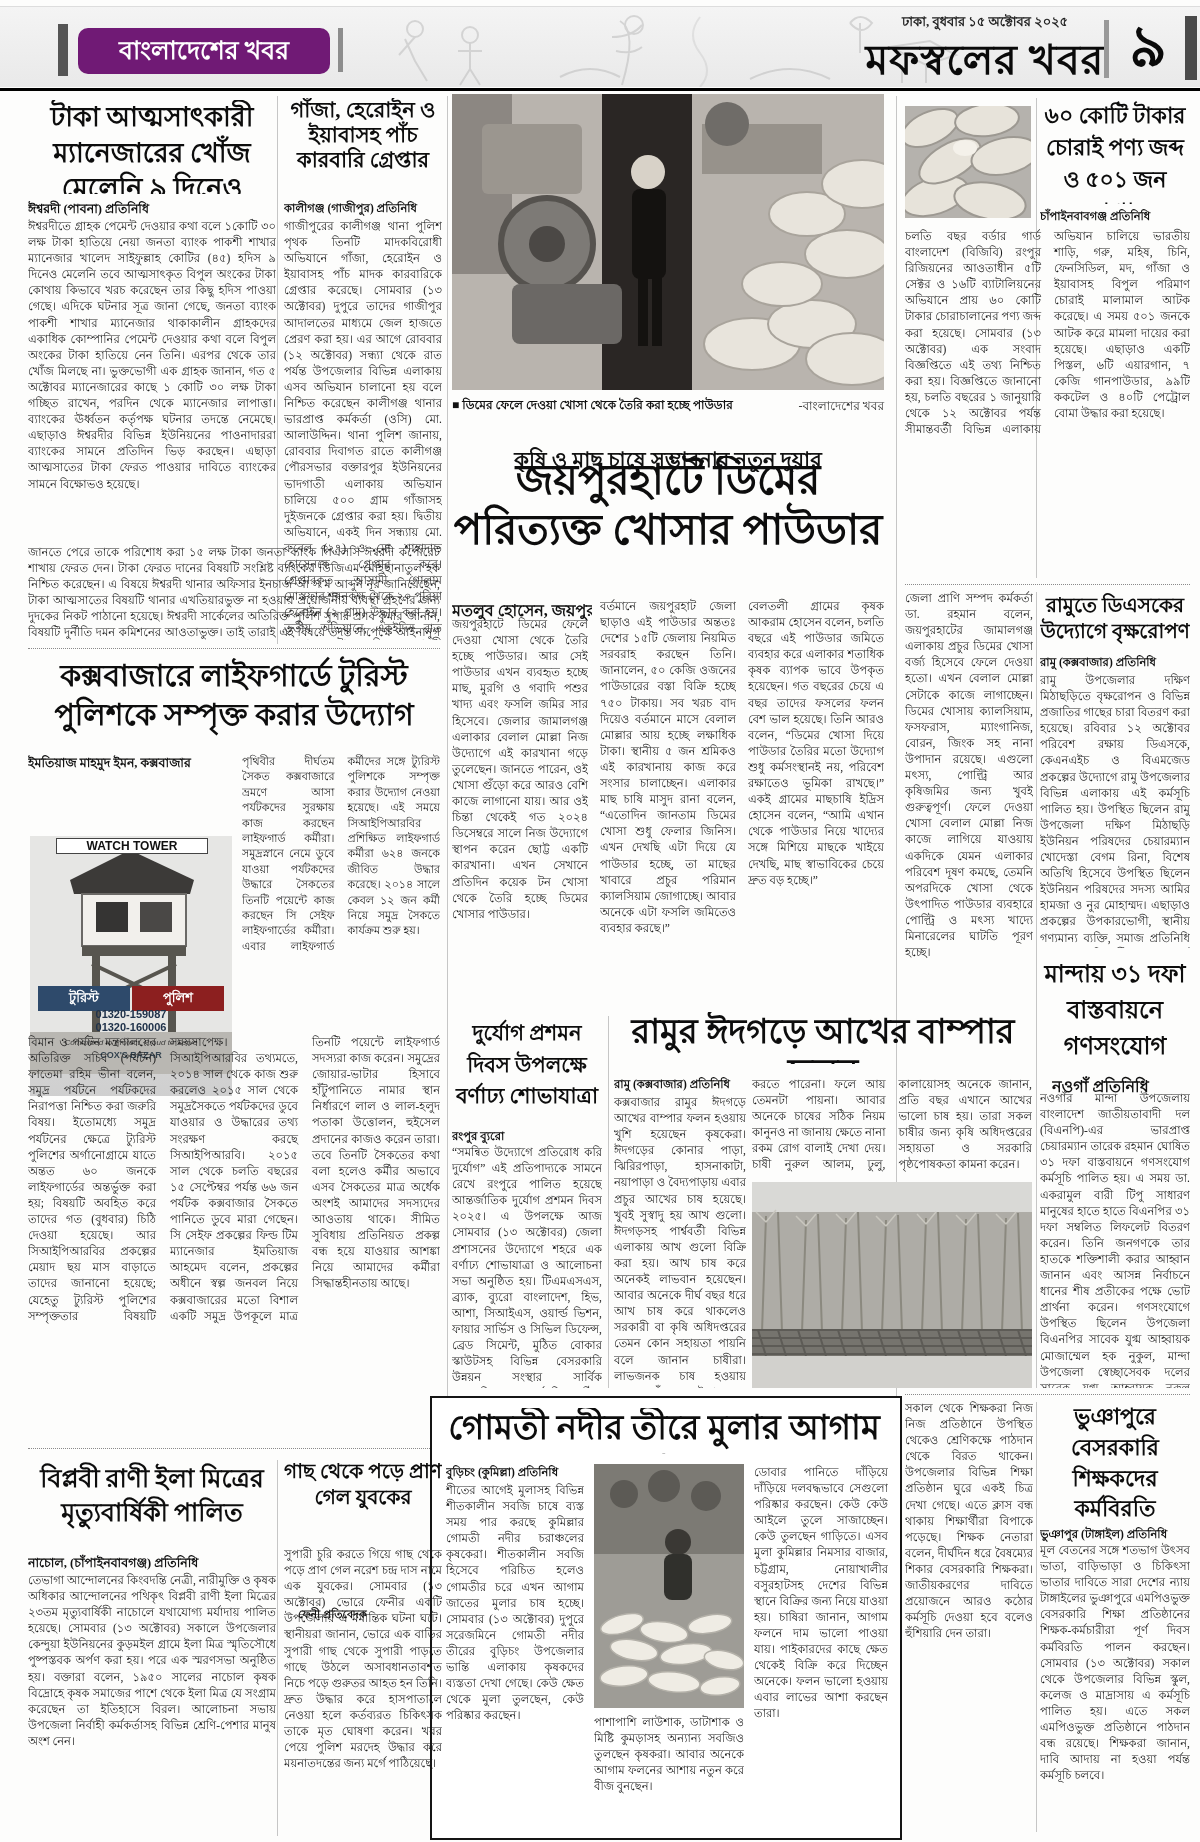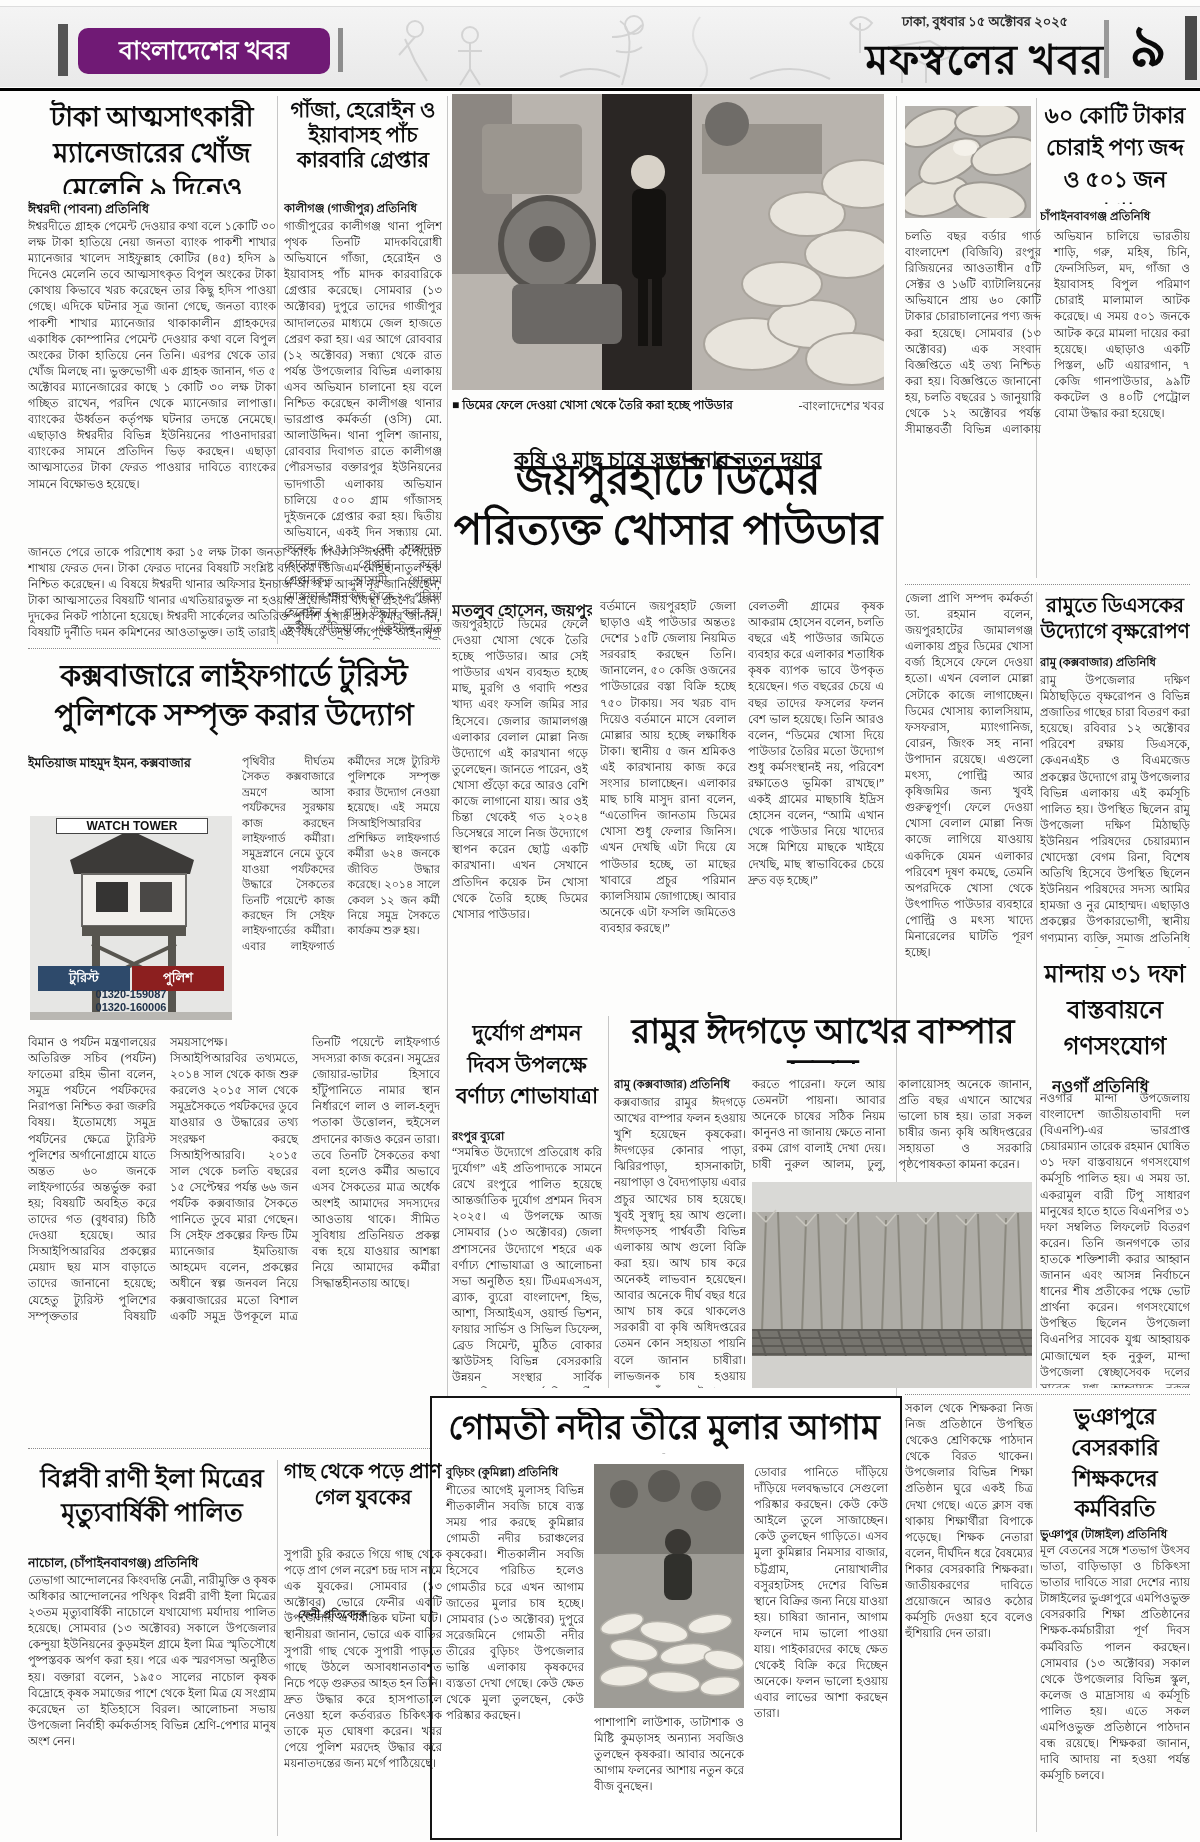--- a/index.html
+++ b/index.html
@@ -143,21 +143,21 @@
 <div class="abs byline" style="left:1040px;top:654px;width:150px;font-size:11.5px;">রামু (কক্সবাজার) প্রতিনিধি</div>
 <div class="abs body" style="left:1040px;top:672px;width:150px;height:276px;">রামু উপজেলার দক্ষিণ মিঠাছড়িতে বৃক্ষরোপন ও বিভিন্ন প্রজাতির গাছের চারা বিতরণ করা হয়েছে। রবিবার ১২ অক্টোবর পরিবেশ রক্ষায় ডিএসকে, কেএনএইচ ও বিএমজেড প্রকল্পের উদ্যোগে রামু উপজেলার বিভিন্ন এলাকায় এই কর্মসূচি পালিত হয়। উপস্থিত ছিলেন রামু উপজেলা দক্ষিণ মিঠাছড়ি ইউনিয়ন পরিষদের চেয়ারম্যান খোদেস্তা বেগম রিনা, বিশেষ অতিথি হিসেবে উপস্থিত ছিলেন ইউনিয়ন পরিষদের সদস্য আমির হামজা ও নুর মোহাম্মদ। এছাড়াও প্রকল্পের উপকারভোগী, স্থানীয় গণ্যমান্য ব্যক্তি, সমাজ প্রতিনিধি এবং তরুণ শিক্ষার্থীদের স্বতঃস্ফূর্ত অংশগ্রহণে অনুষ্ঠানটি প্রাণবন্ত হয়ে ওঠে।</div>
 
 <div class="abs hl" style="left:1040px;top:956px;width:150px;height:114px;font-size:24px;line-height:1.5;">মান্দায় ৩১ দফা বাস্তবায়নে গণসংযোগ</div>
 <div class="abs byline" style="left:1052px;top:1074px;width:150px;font-size:16px;">নওগাঁ প্রতিনিধি</div>
 <div class="abs body" style="left:1040px;top:1090px;width:150px;height:298px;">নওগাঁর মান্দা উপজেলায় বাংলাদেশ জাতীয়তাবাদী দল (বিএনপি)-এর ভারপ্রাপ্ত চেয়ারম্যান তারেক রহমান ঘোষিত ৩১ দফা বাস্তবায়নে গণসংযোগ কর্মসূচি পালিত হয়। এ সময় ডা. একরামুল বারী টিপু সাধারণ মানুষের হাতে হাতে বিএনপির ৩১ দফা সম্বলিত লিফলেট বিতরণ করেন। তিনি জনগণকে তার হাতকে শক্তিশালী করার আহ্বান জানান এবং আসন্ন নির্বাচনে ধানের শীষ প্রতীকের পক্ষে ভোট প্রার্থনা করেন। গণসংযোগে উপস্থিত ছিলেন উপজেলা বিএনপির সাবেক যুগ্ম আহ্বায়ক মোজাম্মেল হক নুকুল, মান্দা উপজেলা স্বেচ্ছাসেবক দলের সাবেক যুগ্ম আহ্বায়ক নুরুল ইসলাম প্রমুখ।</div>
 <div class="hr-dot" style="left:905px;top:1394px;width:285px;"></div>
 
 <div class="abs hl hl-xl" style="left:28px;top:656px;width:412px;height:92px;">কক্সবাজারে লাইফগার্ডে টুরিস্ট পুলিশকে সম্পৃক্ত করার উদ্যোগ</div>
 <div class="abs byline" style="left:28px;top:754px;width:210px;">ইমতিয়াজ মাহমুদ ইমন, কক্সবাজার</div>
-<div class="photo" style="left:30px;top:816px;width:202px;height:204px;background:linear-gradient(#ececec,#cfcfcf);">
+<div class="photo" style="left:30px;top:836px;width:202px;height:260px;background:linear-gradient(#ececec,#cfcfcf);">
   <svg width="202" height="238" viewBox="0 0 202 238">
     <rect width="202" height="238" fill="#e6e6e4"></rect>
     <rect y="196" width="202" height="42" fill="#b9b7b2"></rect>
     <path d="M40 44 L100 14 L164 44 L160 58 L44 58 Z" fill="#3c3a38"></path>
     <rect x="52" y="58" width="104" height="52" fill="#f2f0ec" stroke="#6b6966" stroke-width="2"></rect>
     <rect x="66" y="66" width="32" height="30" fill="#353433"></rect>
     <rect x="110" y="66" width="32" height="30" fill="#4a4846"></rect>
     <rect x="52" y="110" width="104" height="10" fill="#57554f"></rect>
     <rect x="62" y="120" width="8" height="76" fill="#57554f"></rect>
     <rect x="138" y="120" width="8" height="76" fill="#57554f"></rect>

